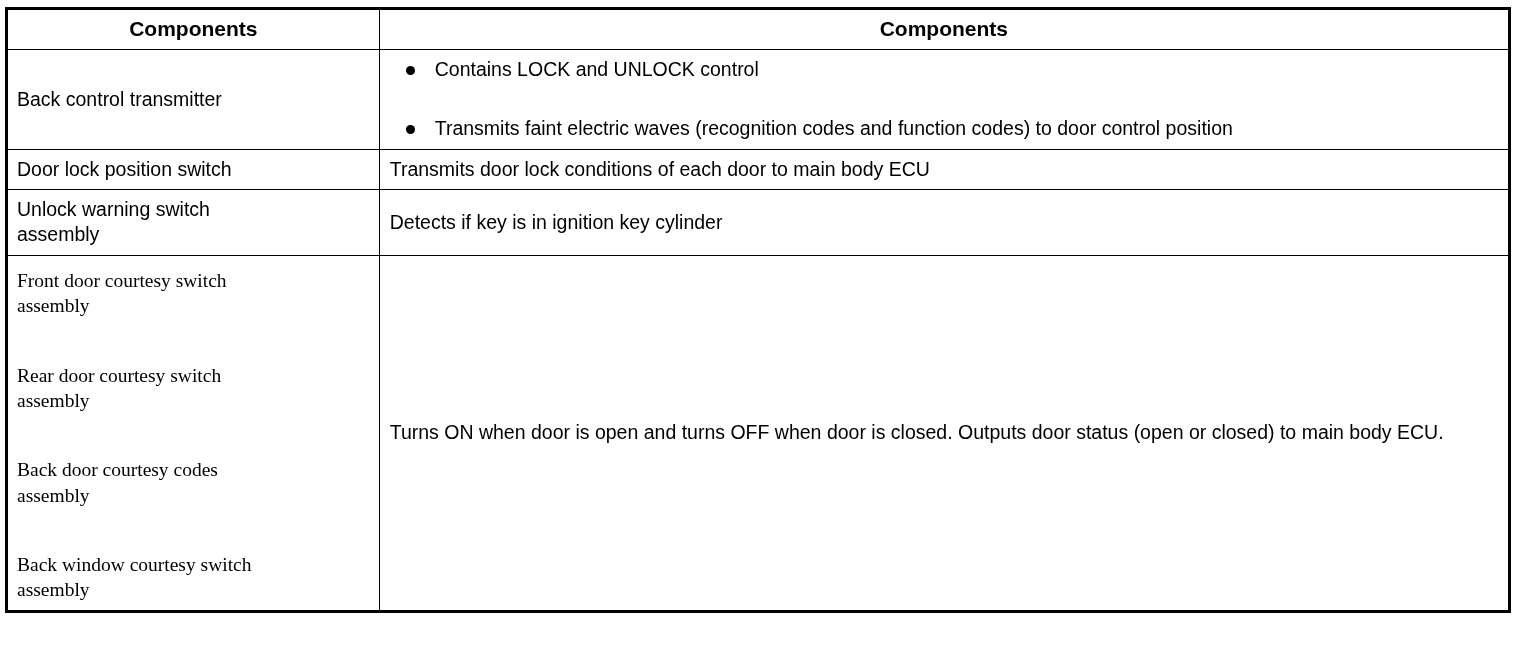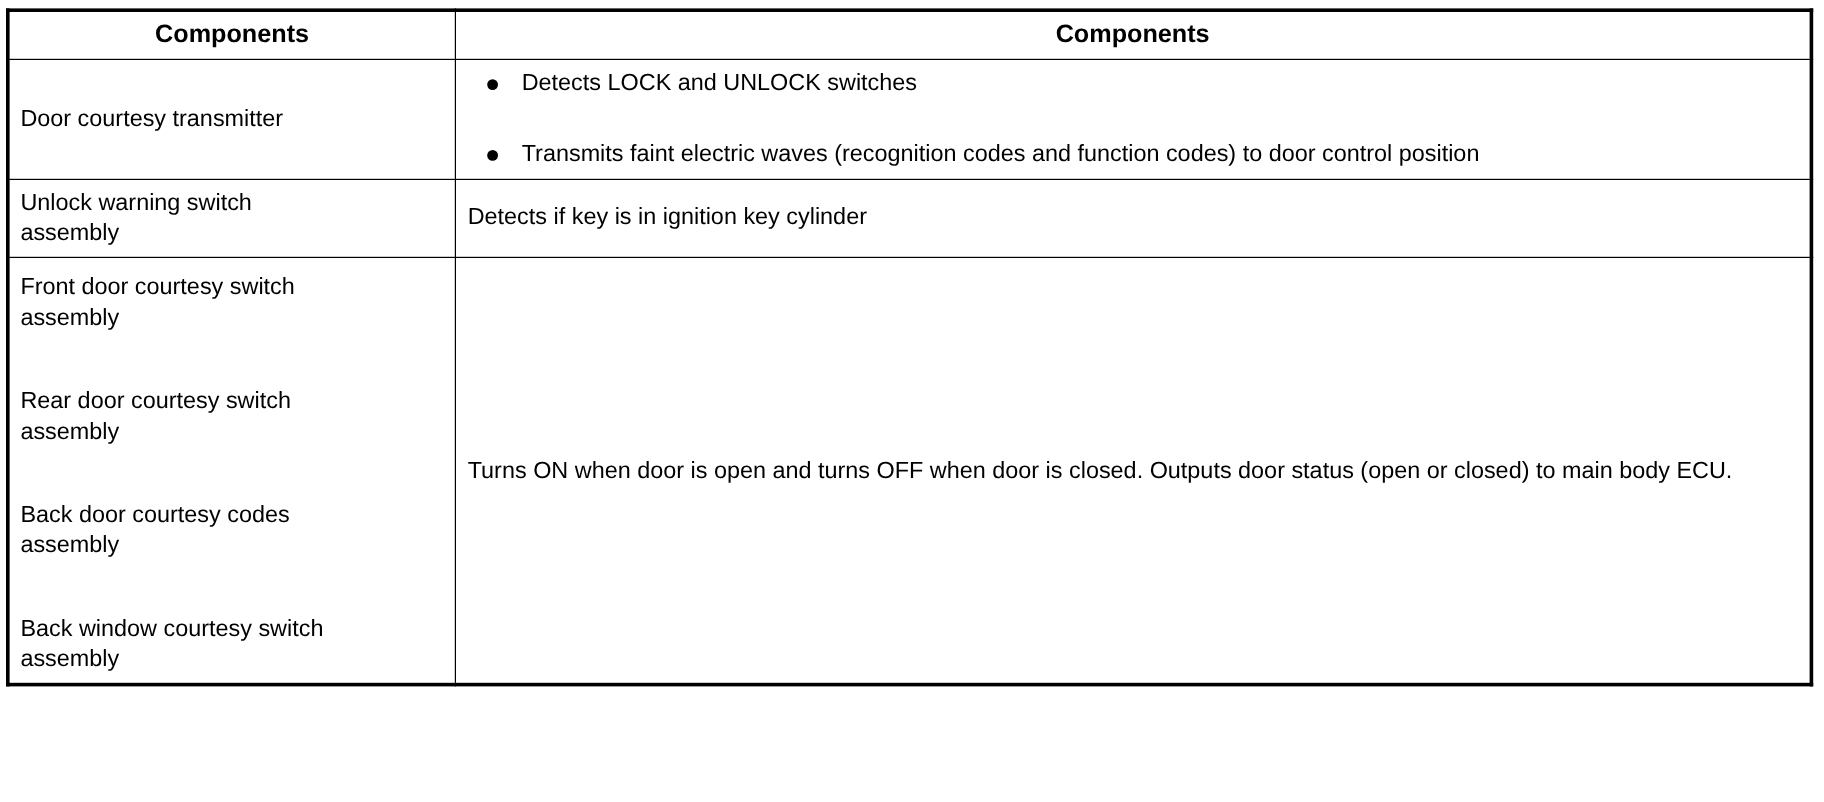--- a/index.html
+++ b/index.html
@@ -102,20 +102,21 @@
     height: 9px;
     background: #000000;
     border-radius: 50%;
     display: block;
   }
 
   
   .comp-stack .comp-entry {
     margin: 0;
     line-height: 1.30;
+    font-family: Liberation Serif, serif;
   }
   .comp-stack .comp-entry + .comp-entry {
     margin-top: 44px;
   }
 
   .tall-row .comp-cell {
     vertical-align: top;
     padding-top: 12px;
   }
   .tall-row .func-cell {
@@ -138,36 +139,40 @@
     <thead>
       <tr>
         <th>Components</th>
         <th>Components</th>
       </tr>
     </thead>
 
     <tbody>
 
       <tr class="row-transmitter">
-        <td class="comp-cell">Door courtesy transmitter</td>
+        <td class="comp-cell">Back control transmitter</td>
         <td class="func-cell">
           <ul class="bullets">
             <li>
               <span class="bullet-dot"></span>
-              <span>Detects LOCK and UNLOCK switches</span>
+              <span>Contains LOCK and UNLOCK control</span>
             </li>
             <li>
               <span class="bullet-dot"></span>
               <span>Transmits faint electric waves (recognition codes and function codes) to door control position</span>
             </li>
           </ul>
         </td>
       </tr>
 
 
+      <tr class="row-lockpos">
+        <td class="comp-cell">Door lock position switch</td>
+        <td class="func-cell">Transmits door lock conditions of each door to main body ECU</td>
+      </tr>
 
       <tr class="row-unlockwarn">
         <td class="comp-cell">
           <span class="nowrap-line">Unlock warning switch</span>
           <span class="nowrap-line">assembly</span>
         </td>
         <td class="func-cell">Detects if key is in ignition key cylinder</td>
       </tr>
 
       <tr class="tall-row row-courtesy">

